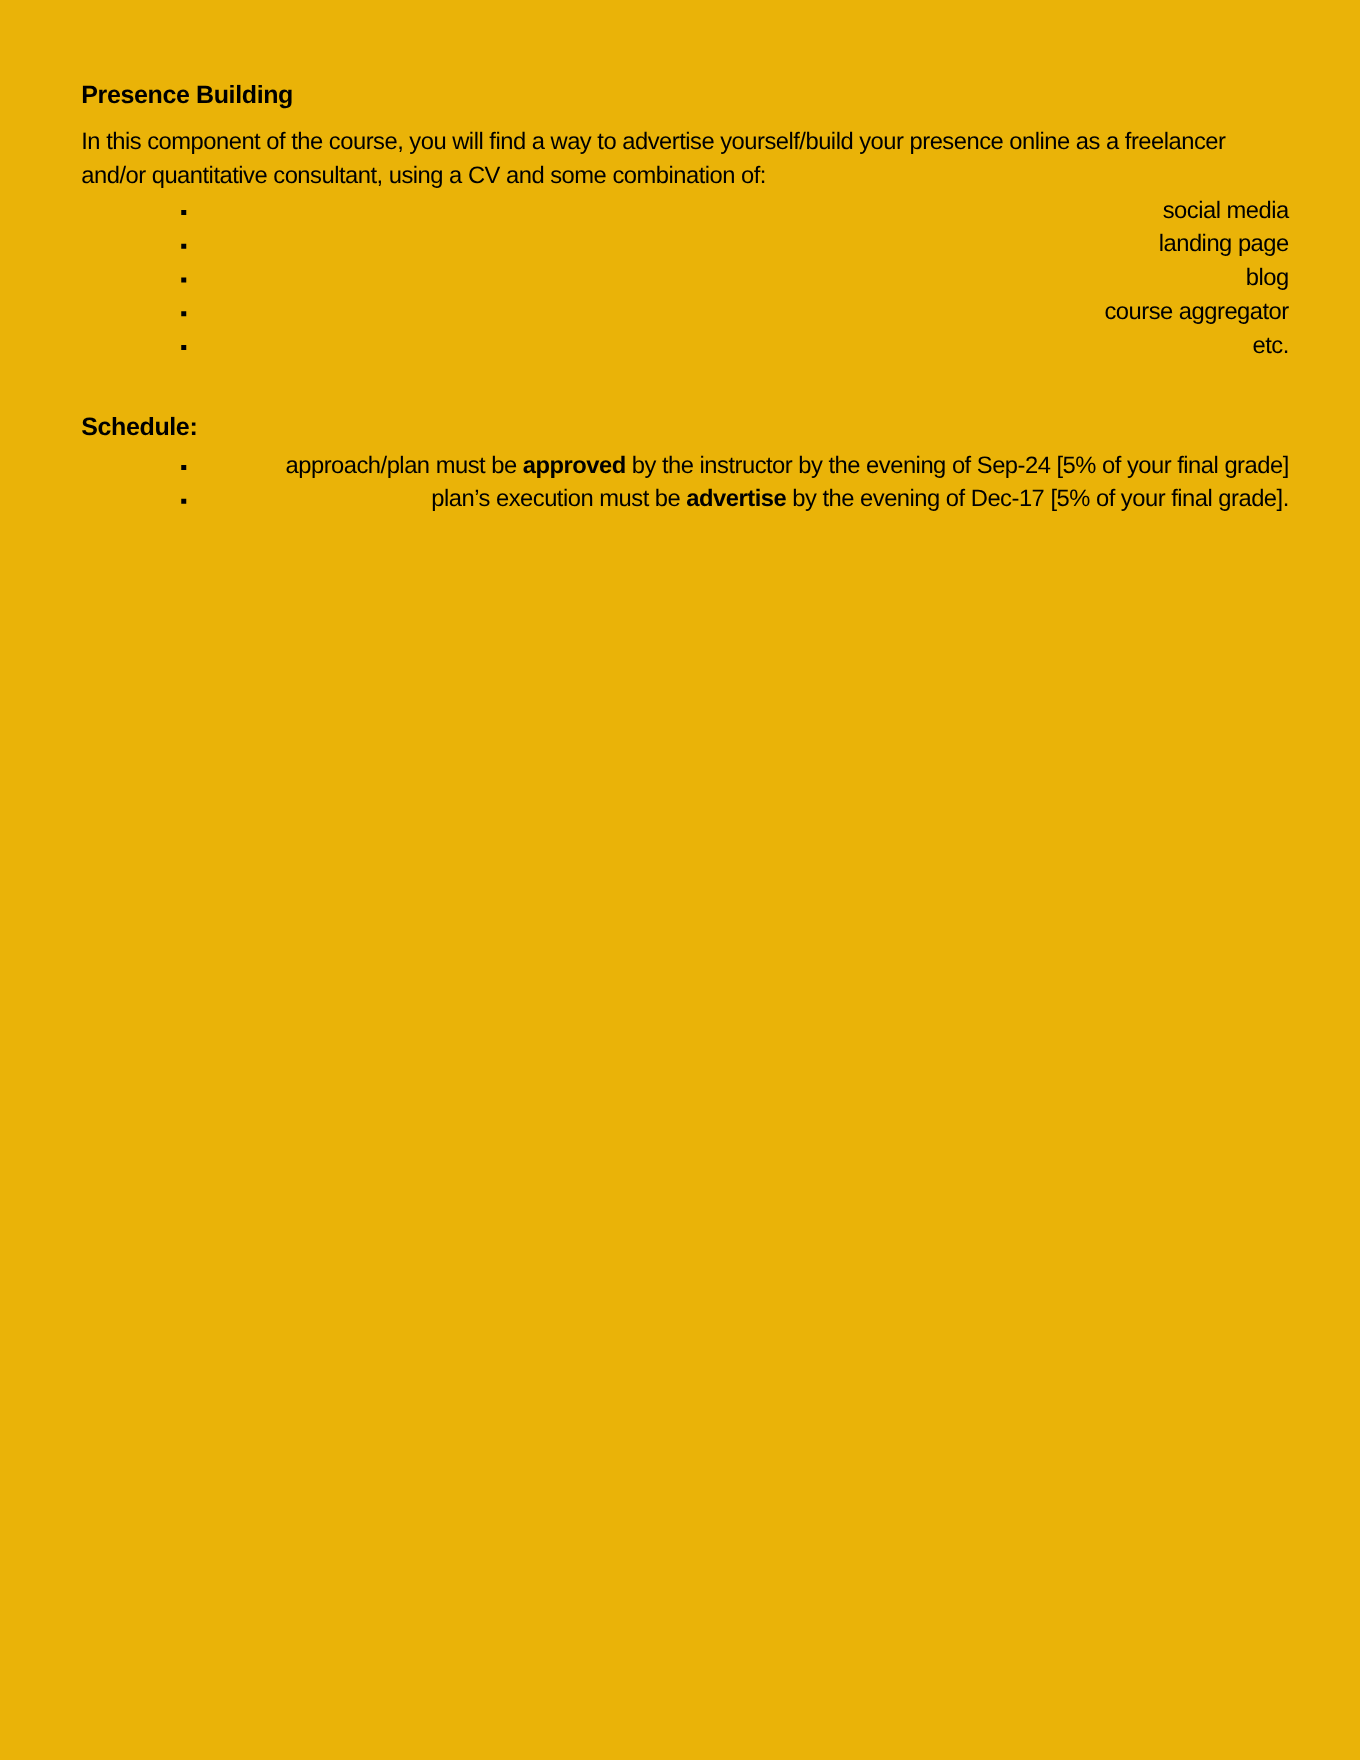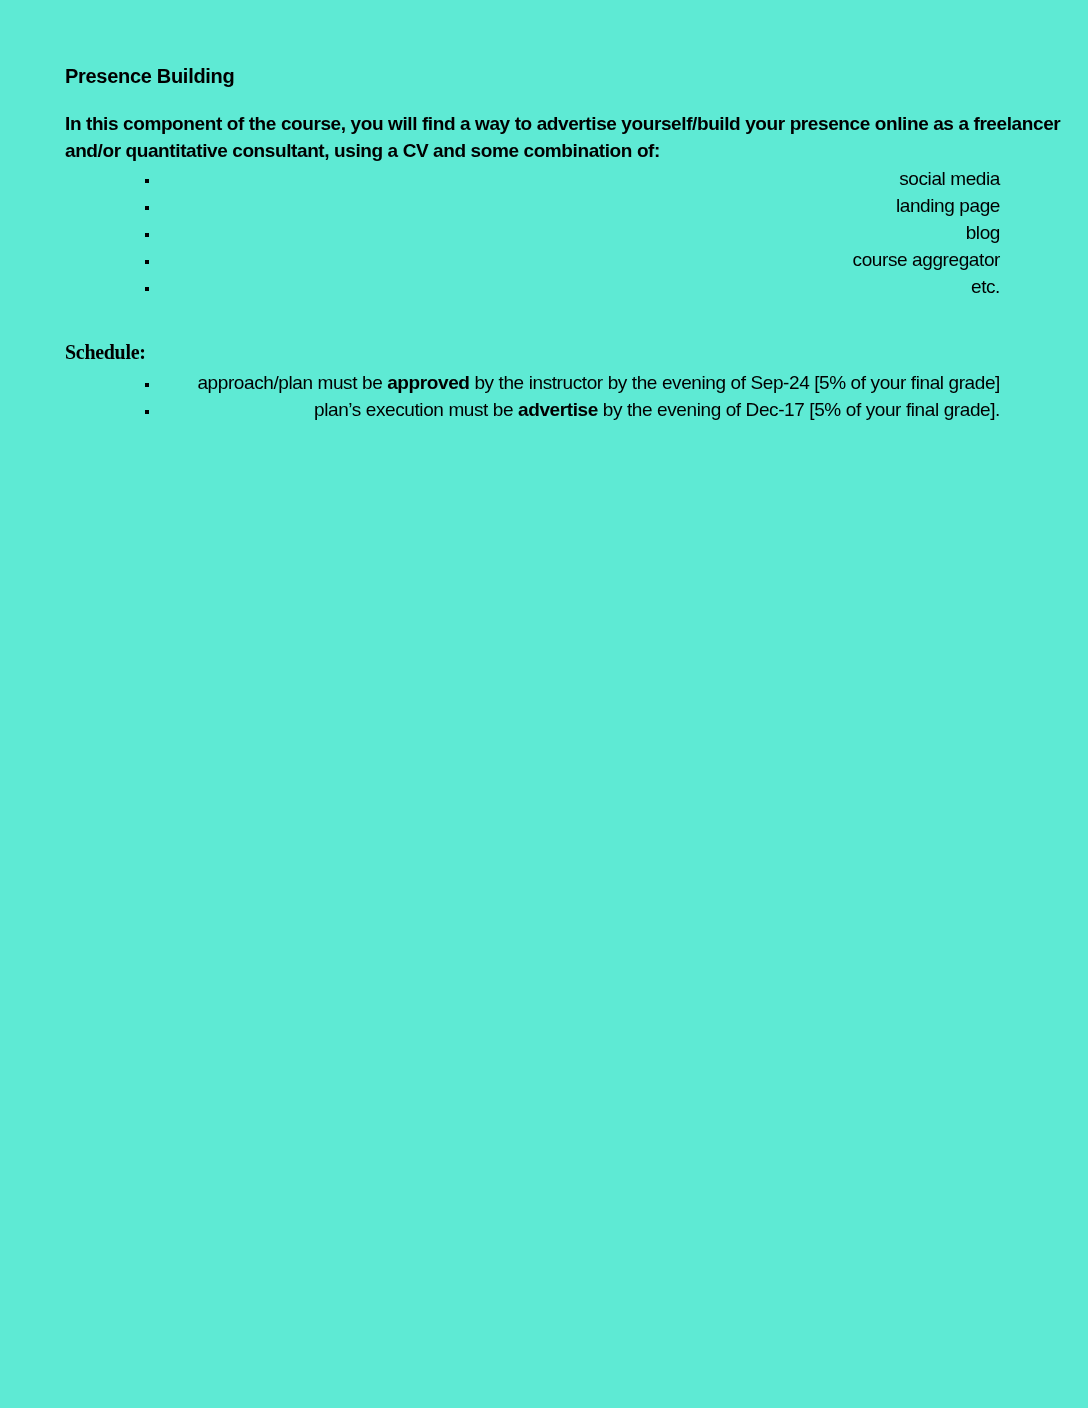--- a/index.html
+++ b/index.html
@@ -12,33 +12,32 @@
     height: 1408px;
     font-family: "Liberation Sans", "DejaVu Sans", sans-serif;
     color: #000000;
     position: relative;
     overflow: hidden;
   }
   .page {
     box-sizing: border-box;
     width: 1088px;
     height: 1408px;
-    padding: 64px 88px 0 65px;
-    background: #5eead4;
+    padding: 64px 57px 0 65px;
+    background: #eab308;
   }
   .doc-heading {
     font-size: 20px;
     font-weight: 700;
     letter-spacing: -0.3px;
     margin: 0 0 0 0;
     line-height: 24px;
   }
   .intro {
-    margin-top: 22px;
-    font-weight: bold;
+    margin-top: 12px;
   }
   .intro-line {
     font-size: 19px;
     letter-spacing: -0.4px;
     line-height: 27px;
     white-space: nowrap;
   }
   ul.option-list, ul.schedule-list {
     list-style: square;
     margin: 1px 0 0 0;
@@ -54,21 +53,20 @@
   ul.schedule-list li { white-space: nowrap; }
   li::marker {
     font-size: 14px;
   }
   .schedule-heading {
     font-size: 20px;
     font-weight: 700;
     letter-spacing: -0.3px;
     margin: 40px 0 5px 0;
     line-height: 24px;
-    font-family: Liberation Serif, serif;
   }
   .bold-word {
     font-weight: 700;
   }
 </style>
 </head>
 <body>
 
 <div class="page">
 

